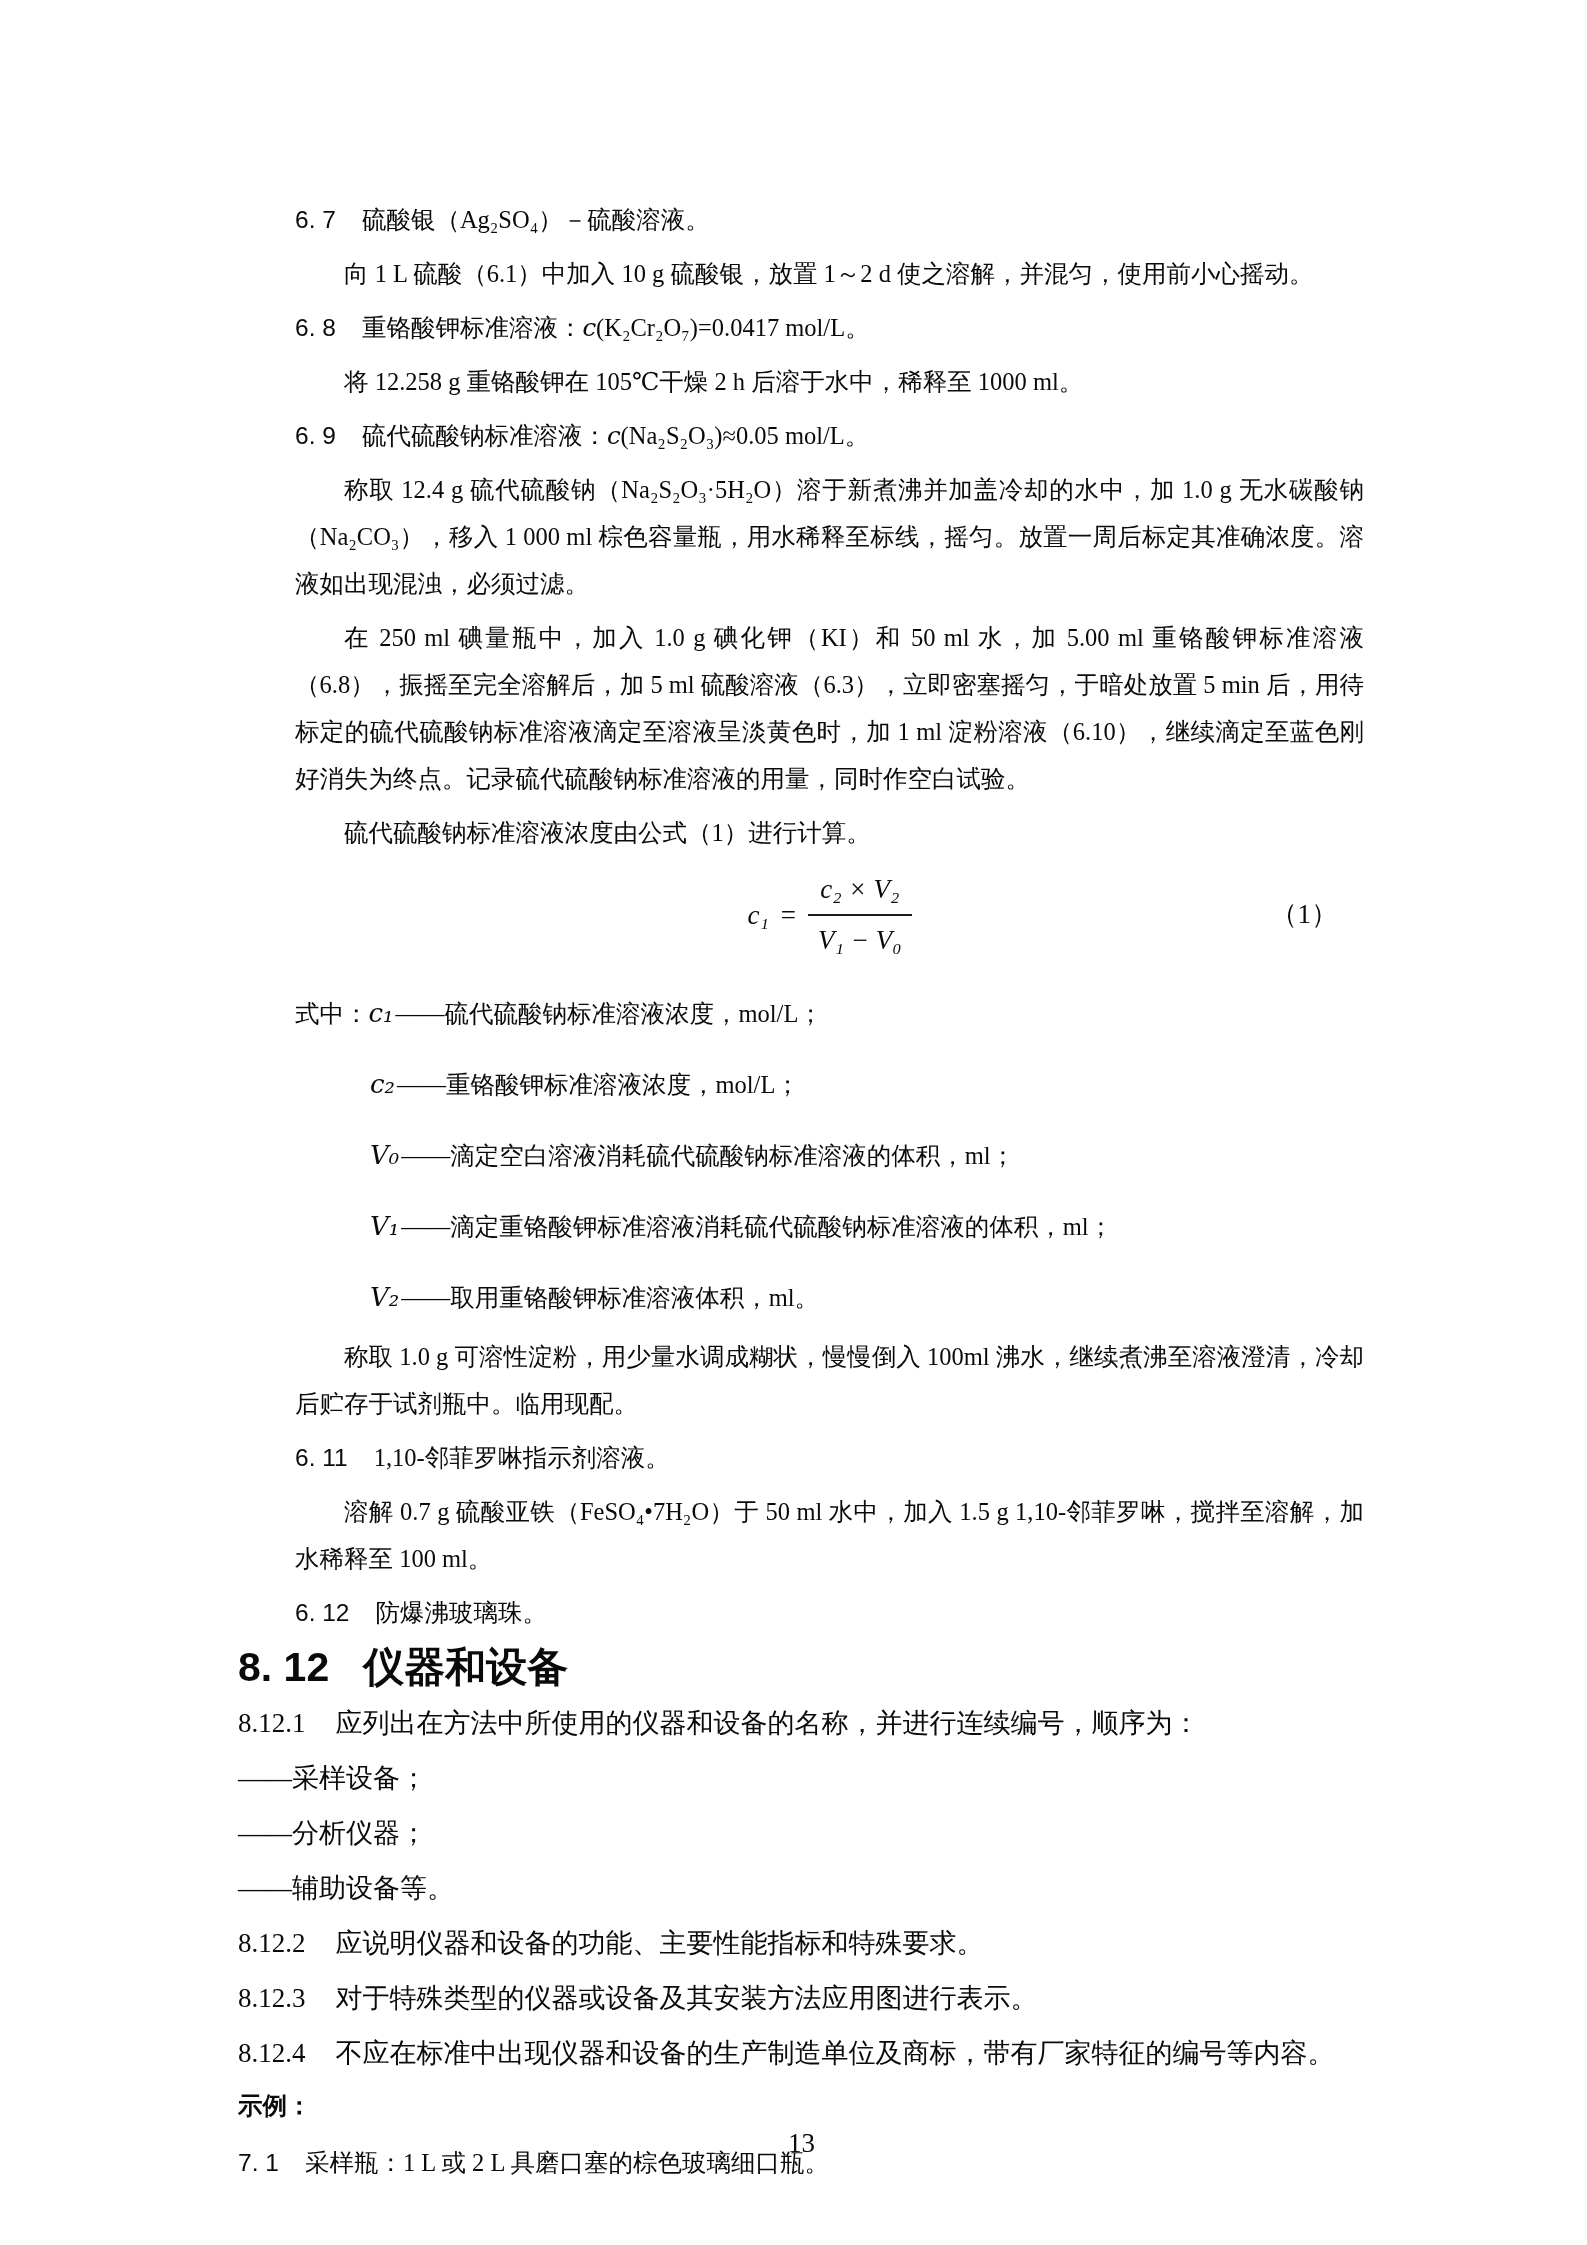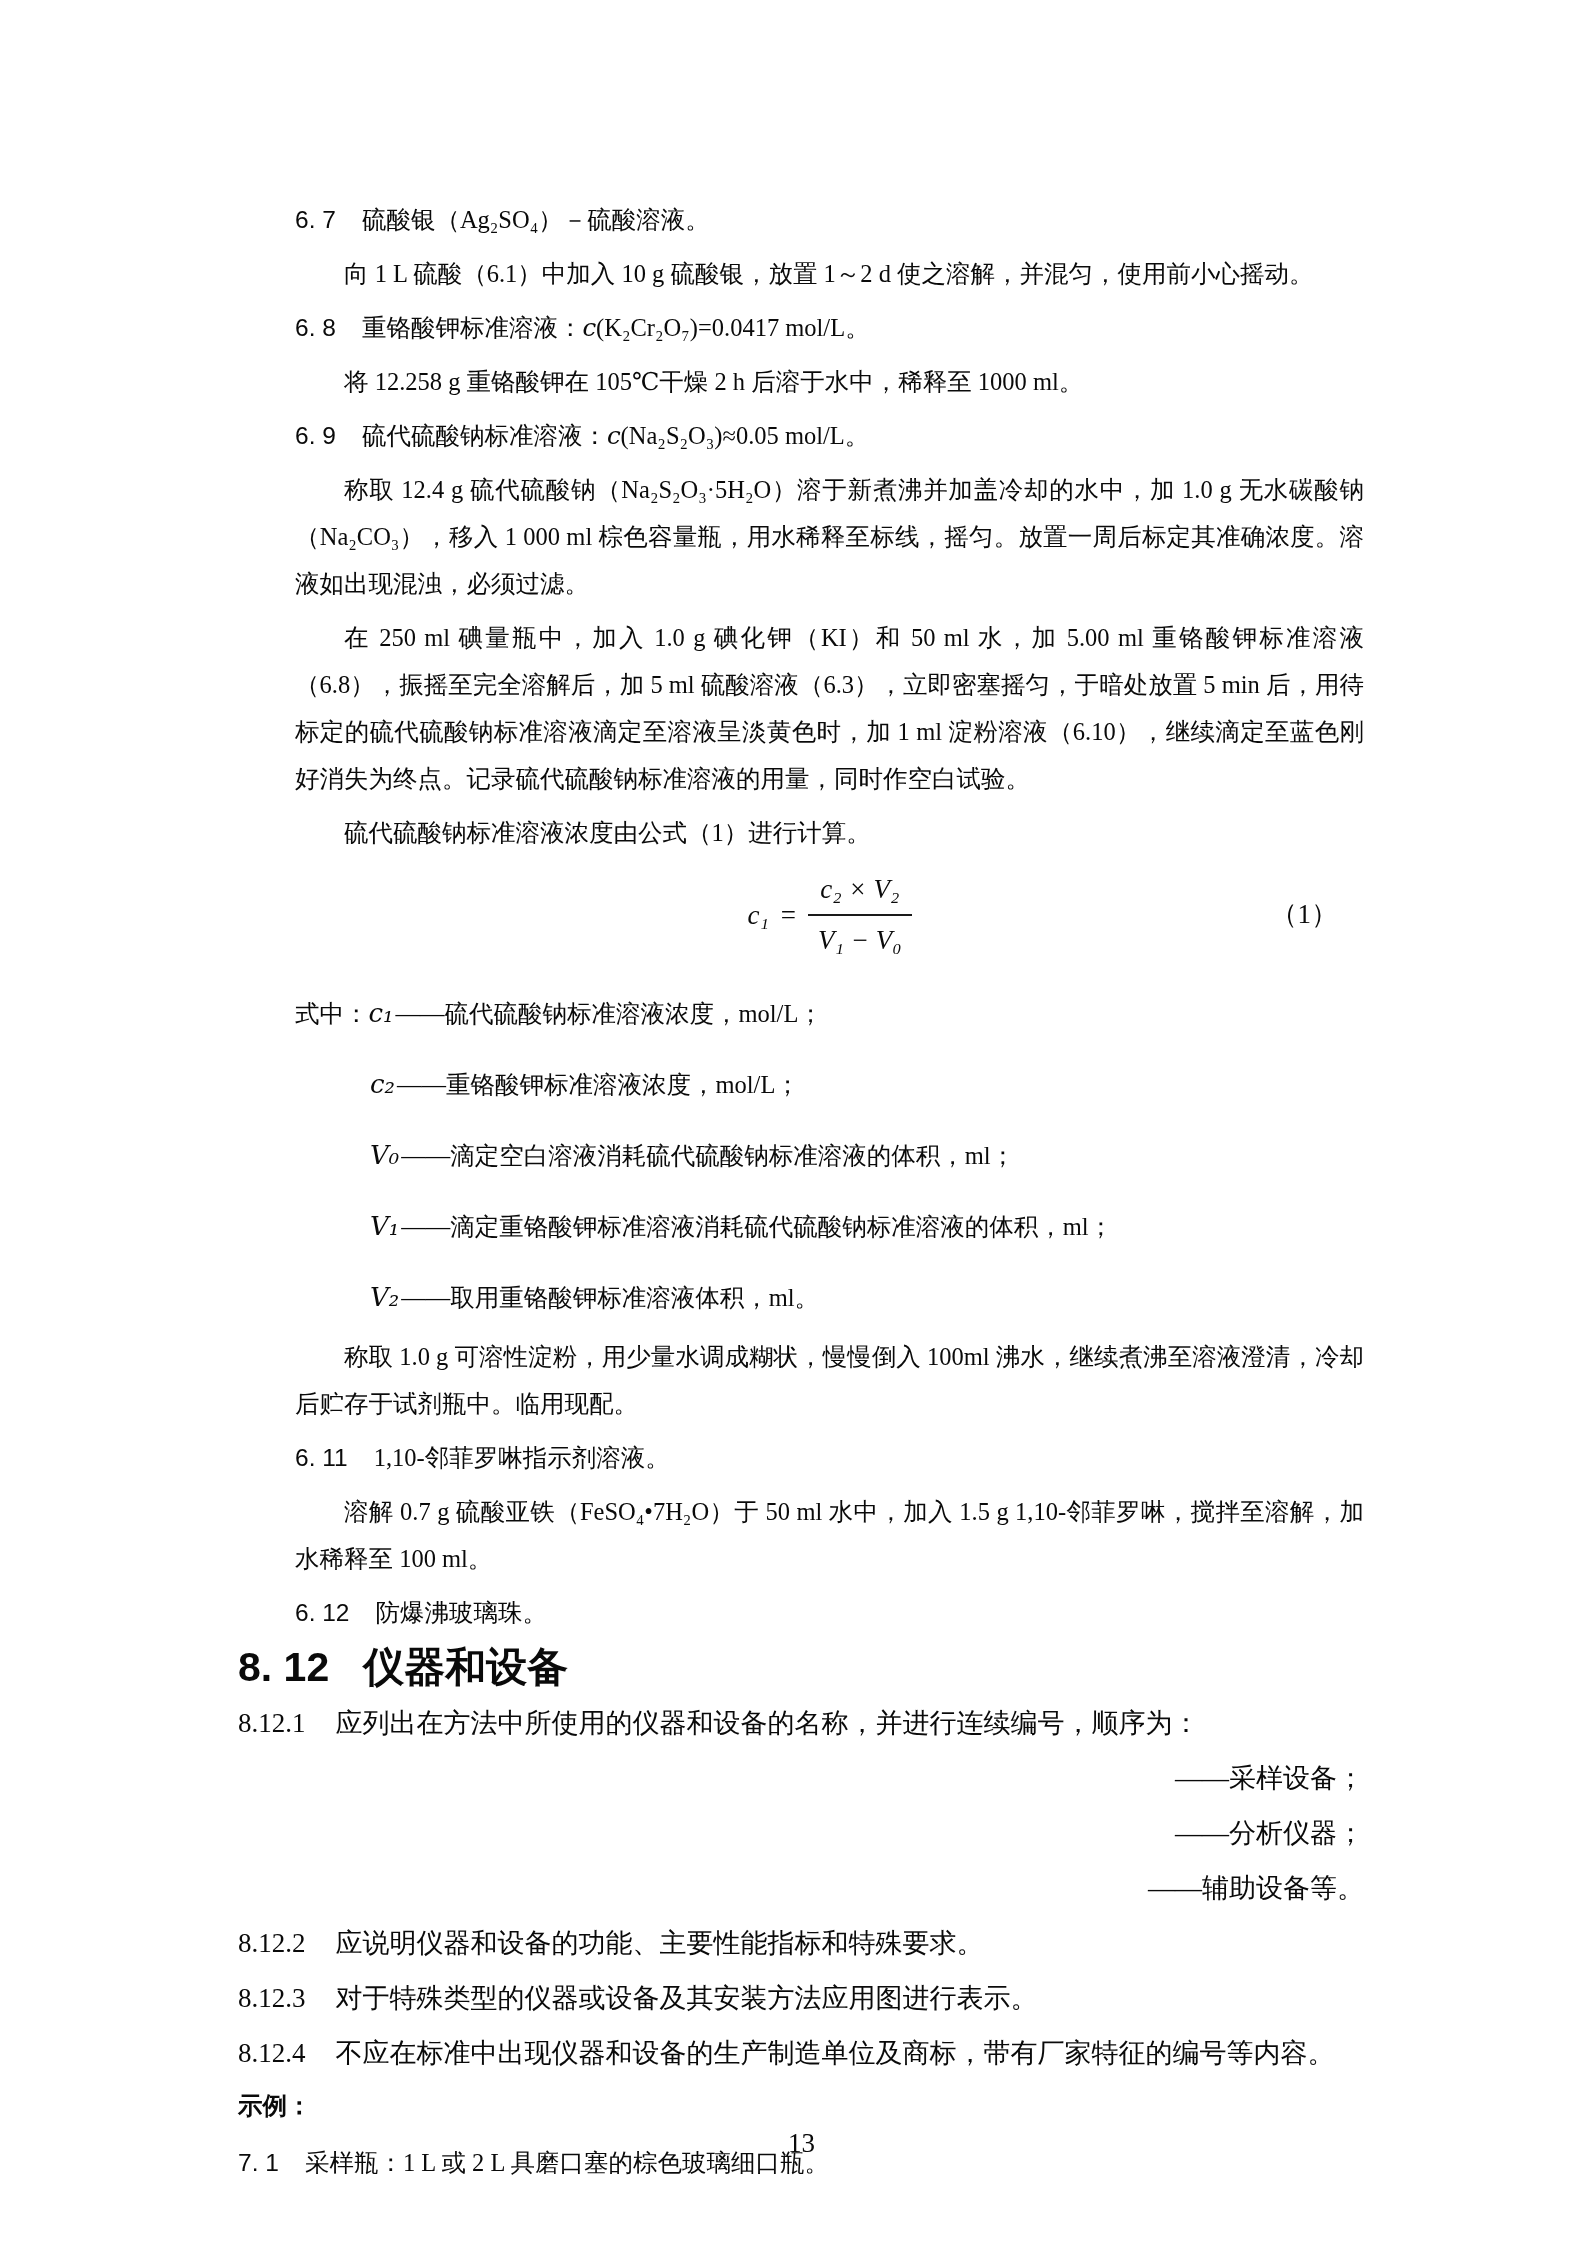--- a/index.html
+++ b/index.html
@@ -39,21 +39,21 @@
   .where .sym{font-size:26px;}
   .dash-desc{margin-left:2px;}
   
   .main{font-size:27px;line-height:48px;text-align:justify;}
   .main p{margin:0 0 7px 0;}
   .sec-heading{
     font-family:"Liberation Sans","DejaVu Sans",sans-serif;font-weight:700;
     font-size:41px;margin:34px 0 18px 0;line-height:1.2;text-align:left;
   }
   .sec-heading .cnum{font-weight:700;margin-right:34px;}
-  .dash-item{margin-left:54px;text-align:right;}
+  .dash-item{margin-left:54px;text-align:left;}
   .example-label{
     margin-left:57px;font-family:Liberation Mono, monospace;
     font-weight:700;font-size:24.5px;text-align:left;
   }
   .example-clause{margin-left:57px;font-size:24.5px;line-height:47px;text-align:left;}
   
   .page-number{
     position:absolute;left:16px;right:0;top:2128px;text-align:center;
     font-size:27px;
   }

